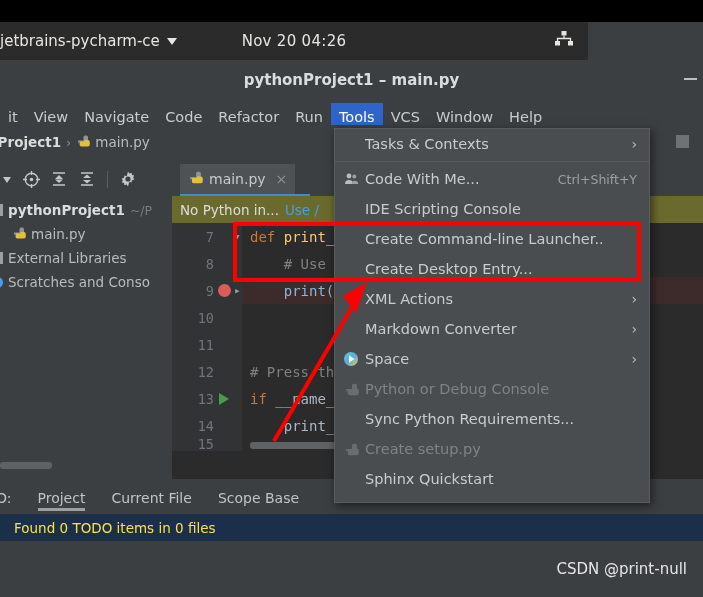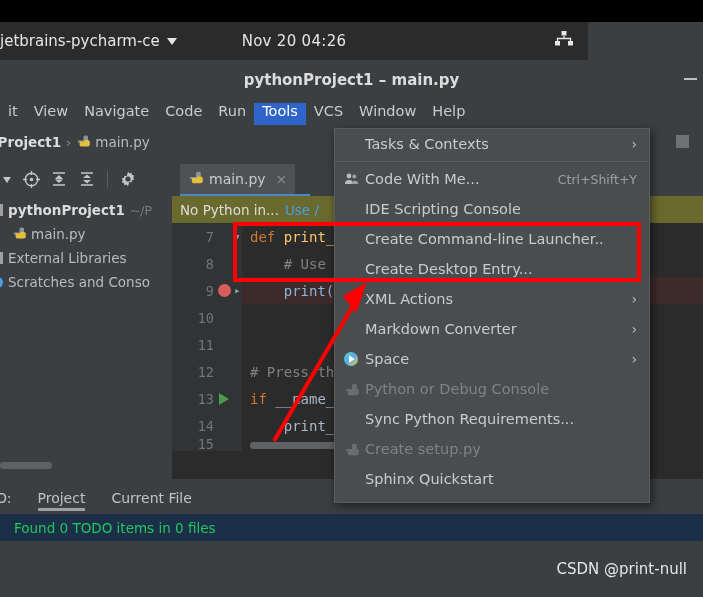--- a/index.html
+++ b/index.html
@@ -49,21 +49,21 @@
   .ide-min {
     position:absolute; right:6px; top:18px; width:13px; height:2px; background:#bfbfbf;
   }
 
   
   .menubar {
     position:absolute; left:0; top:100px; width:703px; height:28px;
     background:#3c3f41; display:flex; align-items:center;
   }
   .menubar-item {
-    height:22px; padding:0 8px; display:flex; align-items:flex-start;
+    height:22px; padding:0 8px; display:flex; align-items:flex-end;
     color:#c9ccce; font-size:14.5px; white-space:nowrap;
   }
   .menubar-item.active { background:#2f65ca; color:#ffffff; }
 
   
   .crumbs {
     position:absolute; left:0; top:128px; width:703px; height:28px;
     background:#3c3f41; display:flex; align-items:center; gap:5px; padding-left:0px;
     color:#b8bcbd; font-size:13.5px;
   }
@@ -130,21 +130,21 @@
   
   .todobar {
     position:absolute; left:0; top:484px; width:703px; height:27px; background:#3c3f41;
     display:flex; align-items:center; gap:26px; font-size:14px; color:#c0c4c6; padding-left:0px;
   }
   .todobar .itm { position:relative; height:27px; display:flex; align-items:center; }
   .todobar .itm.sel::after { content:""; position:absolute; left:0; right:0; bottom:0; height:3px; background:#9aa0a3; }
 
   .todoline {
     position:absolute; left:0; top:514px; width:703px; height:27px; background:#1b3048;
-    display:flex; align-items:center; padding-left:14px; font-size:13.5px; color:#22c55e;
+    display:flex; align-items:center; padding-left:14px; font-size:13.5px; color:#fde047;
   }
 
   
   .bottom-strip { position:absolute; left:0; top:541px; width:703px; height:56px; background:#3c3f41; }
   .watermark { position:absolute; right:16px; top:19px; color:#e4e6e8; font-size:15px; }
 
   
   .dropdown {
     position:absolute; left:334px; top:128px; width:316px; height:375px;
     background:#4a4d4f; border:1px solid #5a5d5f;
@@ -206,20 +206,23 @@
         <span>it</span>
       </div>
     <div class="menubar-item">
         <span>View</span>
       </div>
     <div class="menubar-item">
         <span>Navigate</span>
       </div>
     <div class="menubar-item">
         <span>Code</span>
+      </div>
+    <div class="menubar-item">
+        <span>Refactor</span>
       </div>
     <div class="menubar-item">
         <span>Run</span>
       </div>
     <div class="menubar-item active">
         <span>Tools</span>
       </div>
     <div class="menubar-item">
         <span>VCS</span>
       </div>
@@ -473,20 +476,23 @@
   </div>
 
   <div class="todobar">
     <span class="itm" style="margin-left:-4px;">O:</span>
     <span class="itm sel">
         <span>Project</span>
       </span>
     <span class="itm">
         <span>Current File</span>
       </span>
+    <span class="itm">
+        <span>Scope Base</span>
+      </span>
   </div>
 
   <div class="todoline">
     <span>Found 0 TODO items in 0 files</span>
   </div>
 
   <div class="bottom-strip">
     <span class="watermark">CSDN @print-null</span>
   </div>
 

